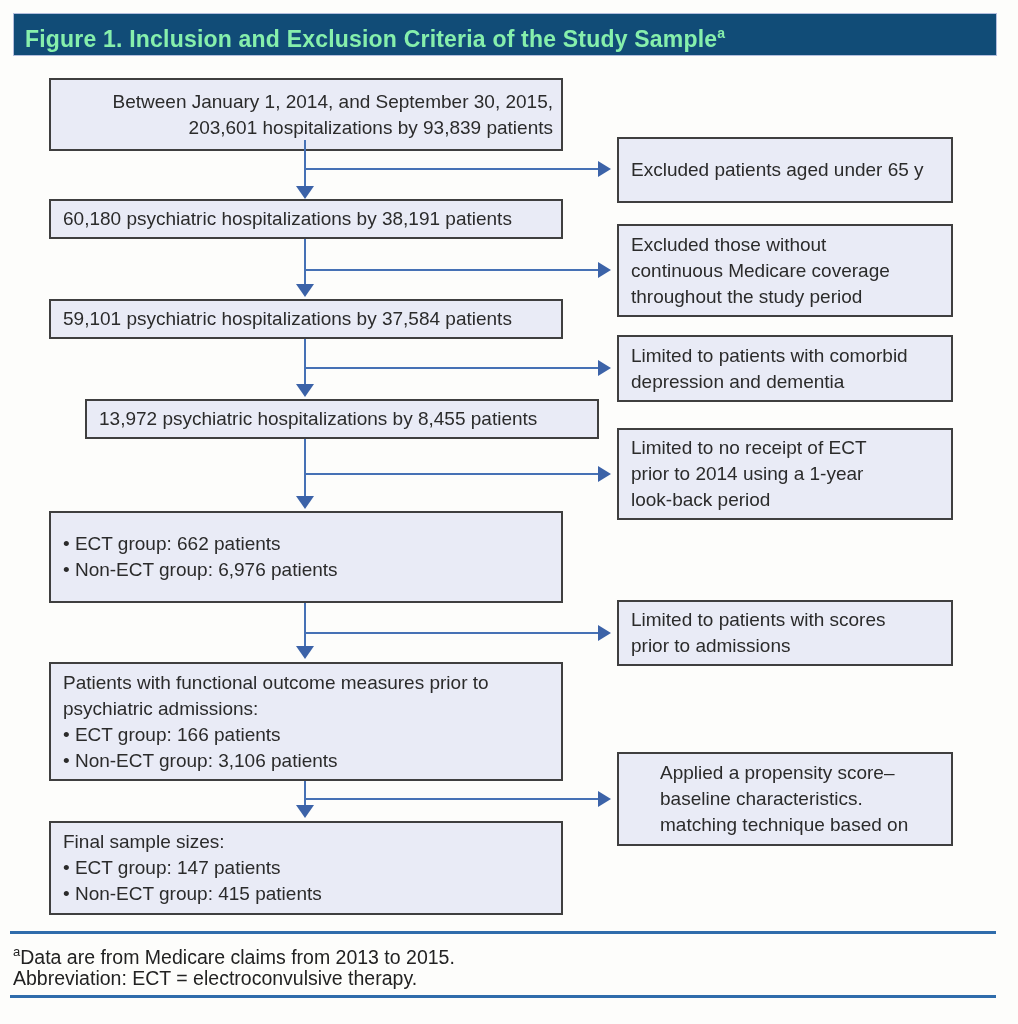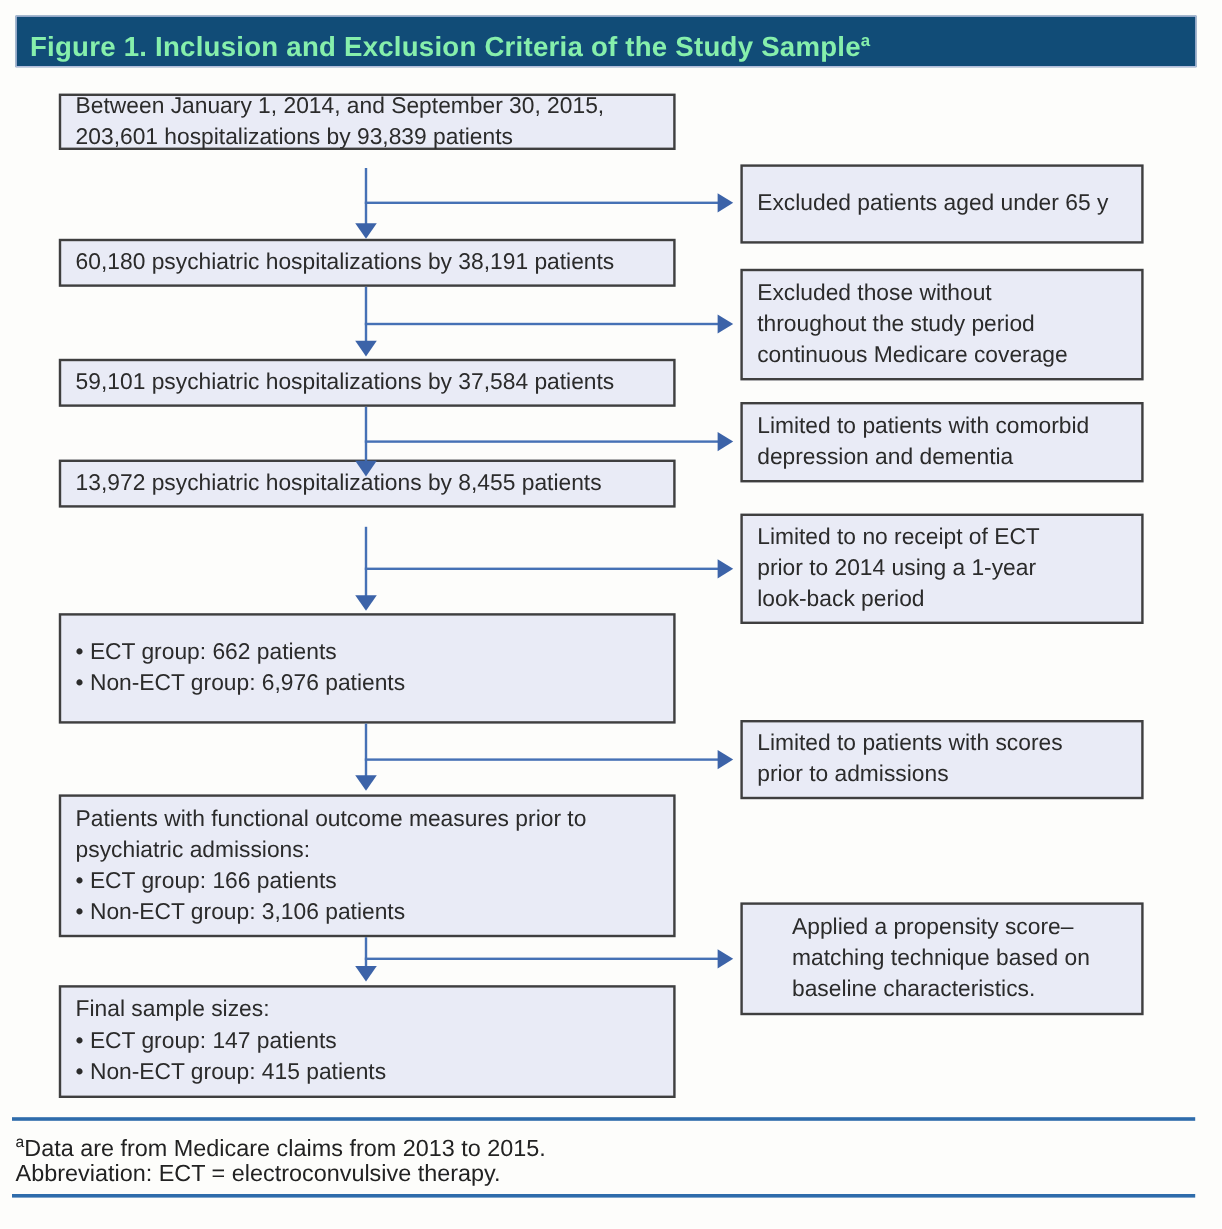--- a/index.html
+++ b/index.html
@@ -40,31 +40,31 @@
 </style>
 </head>
 <body>
 
 <div class="canvas">
 
   <div class="fig-header">
     <span>Figure 1. Inclusion and Exclusion Criteria of the Study Sample</span><sup>a</sup>
   </div>
 
-  <div class="box main-box" style="top:78px;height:47px;">
+  <div class="box main-box" style="top:78px;height:73px;text-align:right;">
     <div>Between January 1, 2014, and September 30, 2015,</div>
     <div>203,601 hospitalizations by 93,839 patients</div>
   </div>
   <div class="box main-box" style="top:199px;height:40px;">
     <div>60,180 psychiatric hospitalizations by 38,191 patients</div>
   </div>
   <div class="box main-box" style="top:299px;height:40px;">
     <div>59,101 psychiatric hospitalizations by 37,584 patients</div>
   </div>
-  <div class="box main-box" style="top:383px;height:40px;">
+  <div class="box main-box" style="top:399px;height:40px;margin-left:36px;">
     <div>13,972 psychiatric hospitalizations by 8,455 patients</div>
   </div>
   <div class="box main-box" style="top:511px;height:92px;">
     <div>• ECT group: 662 patients</div>
     <div>• Non-ECT group: 6,976 patients</div>
   </div>
   <div class="box main-box" style="top:662px;height:119px;">
     <div>Patients with functional outcome measures prior to</div>
     <div>psychiatric admissions:</div>
     <div>• ECT group: 166 patients</div>
@@ -74,40 +74,40 @@
     <div>Final sample sizes:</div>
     <div>• ECT group: 147 patients</div>
     <div>• Non-ECT group: 415 patients</div>
   </div>
 
   <div class="box side-box" style="top:137px;height:66px;">
     <div>Excluded patients aged under 65 y</div>
   </div>
   <div class="box side-box" style="top:224px;height:93px;">
     <div>Excluded those without</div>
+    <div>continuous Medicare coverage</div>
     <div>throughout the study period</div>
-    <div>continuous Medicare coverage</div>
   </div>
   <div class="box side-box" style="top:335px;height:67px;">
     <div>Limited to patients with comorbid</div>
     <div>depression and dementia</div>
   </div>
   <div class="box side-box" style="top:428px;height:92px;">
     <div>Limited to no receipt of ECT</div>
     <div>prior to 2014 using a 1-year</div>
     <div>look-back period</div>
   </div>
   <div class="box side-box" style="top:600px;height:66px;">
     <div>Limited to patients with scores</div>
     <div>prior to admissions</div>
   </div>
   <div class="box side-box" style="top:752px;height:94px;padding-left:41px;">
     <div>Applied a propensity score–</div>
+    <div>baseline characteristics.</div>
     <div>matching technique based on</div>
-    <div>baseline characteristics.</div>
   </div>
 
   <div class="vline" style="top:140px;height:47px;"></div>
   <div class="arr-down" style="top:186px;"></div>
   <div class="vline" style="top:239px;height:46px;"></div>
   <div class="arr-down" style="top:284px;"></div>
   <div class="vline" style="top:339px;height:46px;"></div>
   <div class="arr-down" style="top:384px;"></div>
   <div class="vline" style="top:439px;height:58px;"></div>
   <div class="arr-down" style="top:496px;"></div>

